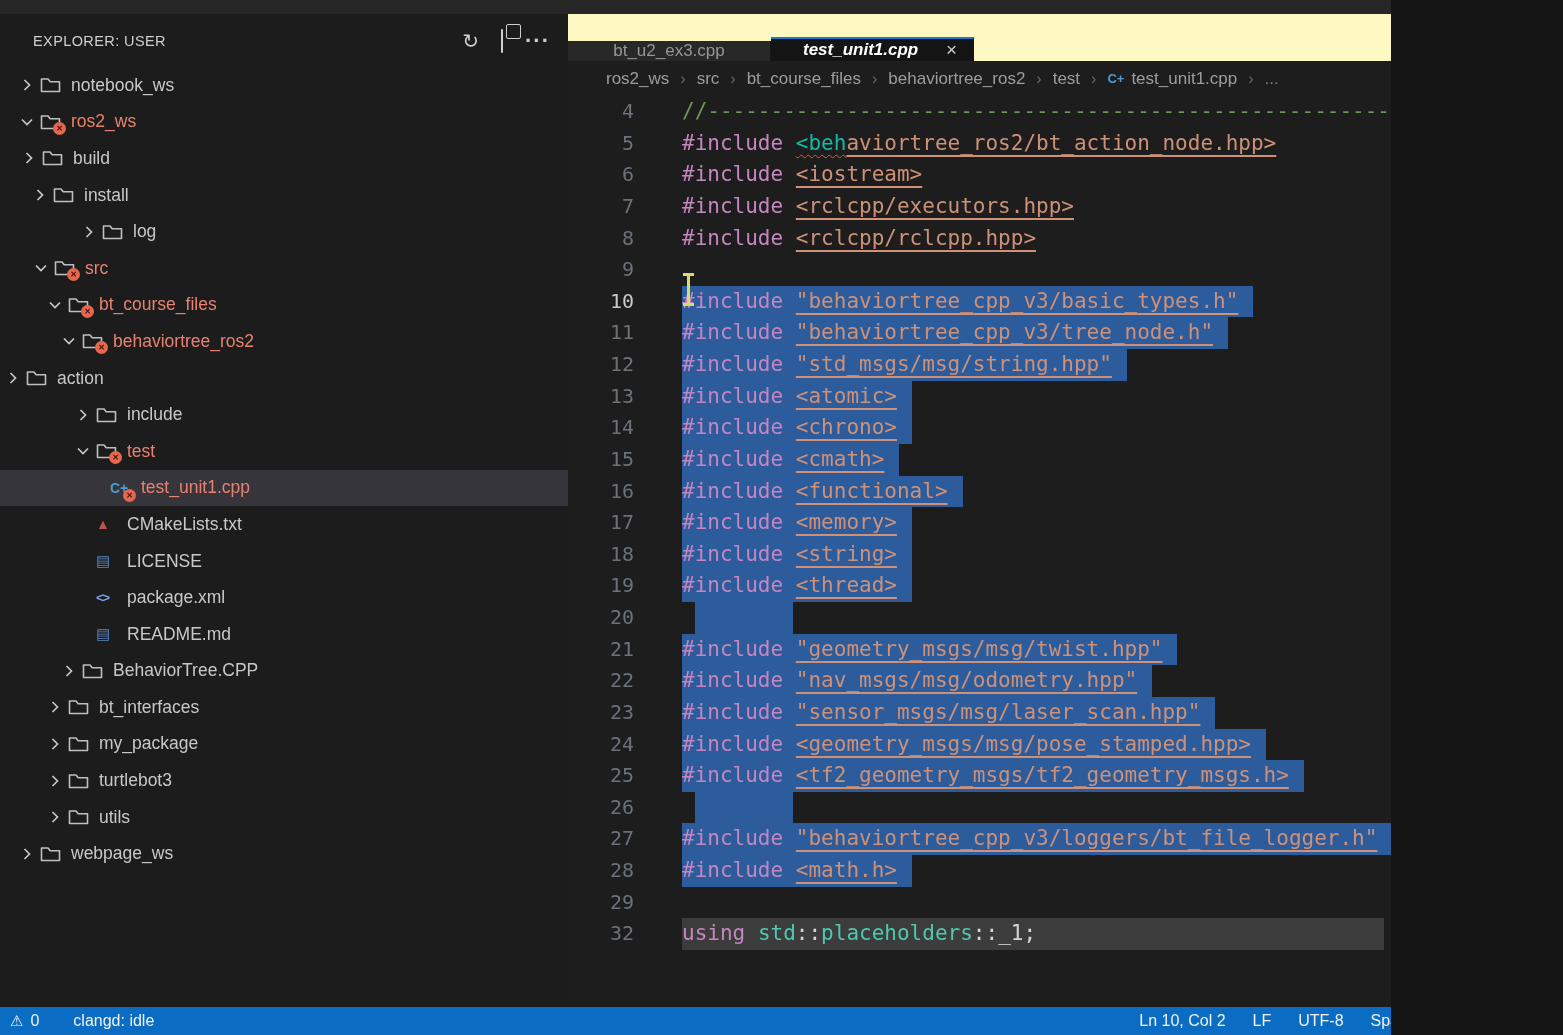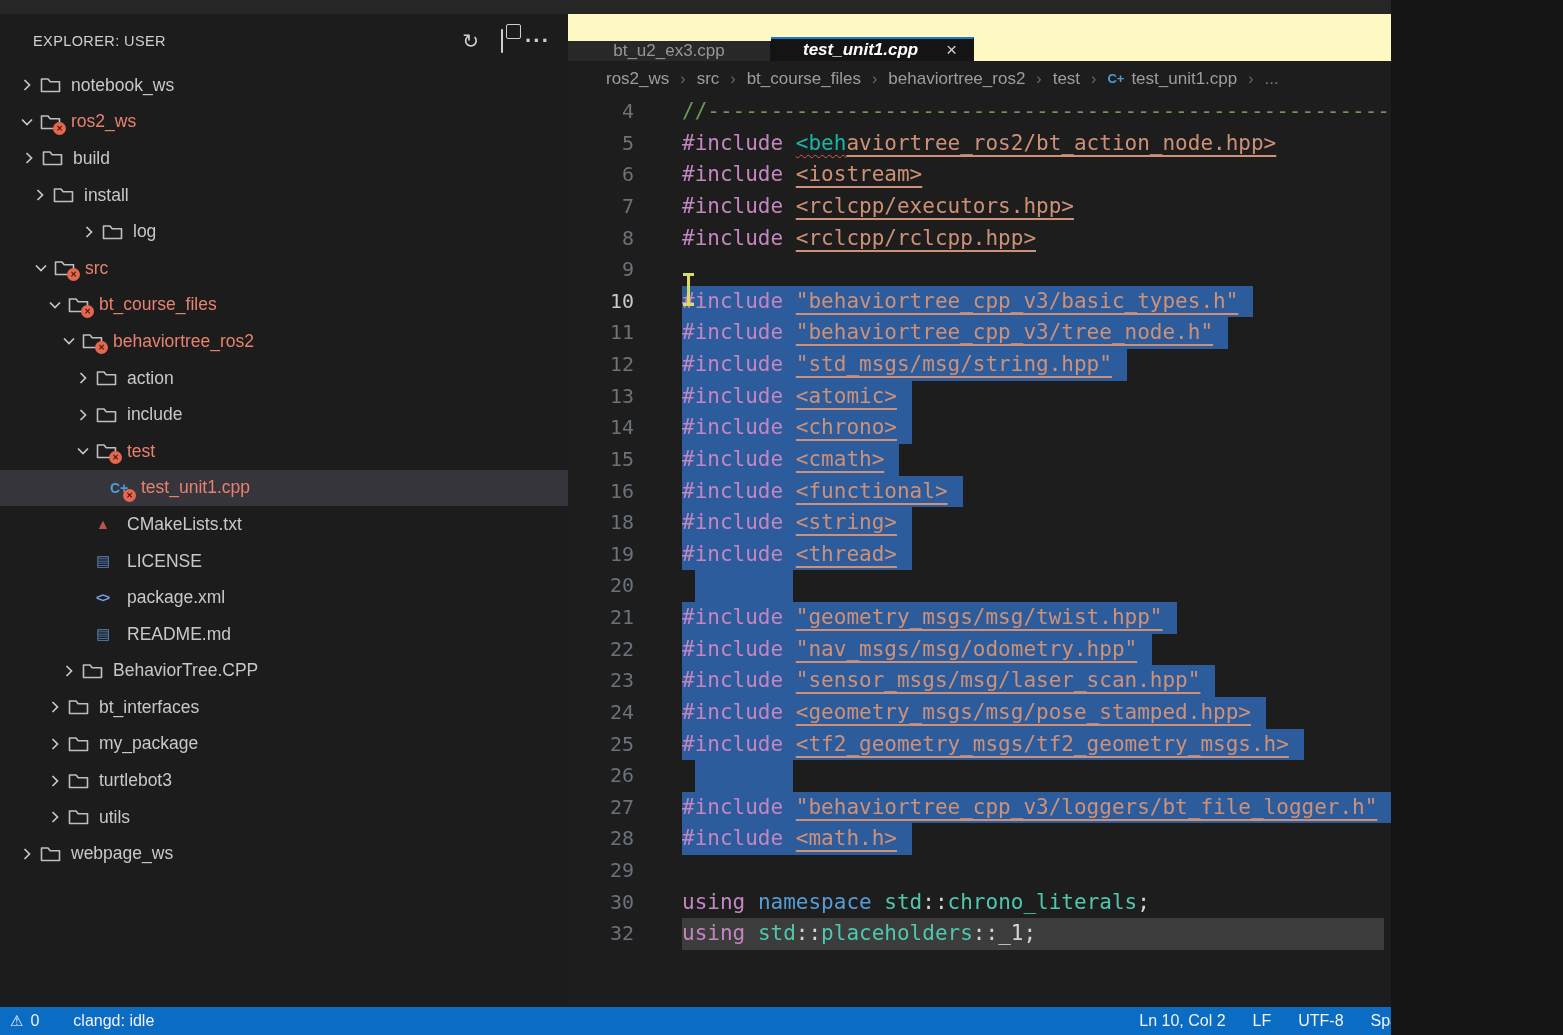--- a/index.html
+++ b/index.html
@@ -203,21 +203,21 @@
               </svg>
             </span>
             <span class="ticon">
               <svg width="21" height="18" viewBox="0 0 21 18">
                 <path d="M1.5 3 h6.5 l2.2 2.8 H19.5 V15.5 H1.5 Z" fill="none" stroke="#bfbfbf" stroke-width="1.6" stroke-linejoin="round"></path>
               </svg>
               <span class="badge">✕</span>
             </span>
             <span class="tlabel err">behaviortree_ros2</span>
           </div>
-          <div class="trow" style="padding-left: 70px;">
+          <div class="trow" style="">
             <span class="chev">
               <svg width="16" height="16" viewBox="0 0 16 16">
                 <path d="M5.5 3 L10.5 8 L5.5 13" fill="none" stroke="#c8c8c8" stroke-width="1.7"></path>
               </svg>
             </span>
             <span class="ticon">
               <svg width="21" height="18" viewBox="0 0 21 18">
                 <path d="M1.5 3 h6.5 l2.2 2.8 H19.5 V15.5 H1.5 Z" fill="none" stroke="#bfbfbf" stroke-width="1.6" stroke-linejoin="round"></path>
               </svg>
             </span>
@@ -401,33 +401,33 @@
             <div class="cl"><span class="lnum">7</span><span class="lcode"><span class="tk-p">#include</span><span class="tk-d"> </span><span class="tk-s">&lt;rclcpp/executors.hpp&gt;</span></span></div>
             <div class="cl"><span class="lnum">8</span><span class="lcode"><span class="tk-p">#include</span><span class="tk-d"> </span><span class="tk-s">&lt;rclcpp/rclcpp.hpp&gt;</span></span></div>
             <div class="cl"><span class="lnum">9</span><span class="lcode"></span></div>
             <div class="cl"><span class="lnum active">10</span><span class="lcode sel"><span class="tk-p">#include</span><span class="tk-d"> </span><span class="tk-s">"behaviortree_cpp_v3/basic_types.h"</span></span></div>
             <div class="cl"><span class="lnum">11</span><span class="lcode sel"><span class="tk-p">#include</span><span class="tk-d"> </span><span class="tk-s">"behaviortree_cpp_v3/tree_node.h"</span></span></div>
             <div class="cl"><span class="lnum">12</span><span class="lcode sel"><span class="tk-p">#include</span><span class="tk-d"> </span><span class="tk-s">"std_msgs/msg/string.hpp"</span></span></div>
             <div class="cl"><span class="lnum">13</span><span class="lcode sel"><span class="tk-p">#include</span><span class="tk-d"> </span><span class="tk-s">&lt;atomic&gt;</span></span></div>
             <div class="cl"><span class="lnum">14</span><span class="lcode sel"><span class="tk-p">#include</span><span class="tk-d"> </span><span class="tk-s">&lt;chrono&gt;</span></span></div>
             <div class="cl"><span class="lnum">15</span><span class="lcode sel"><span class="tk-p">#include</span><span class="tk-d"> </span><span class="tk-s">&lt;cmath&gt;</span></span></div>
             <div class="cl"><span class="lnum">16</span><span class="lcode sel"><span class="tk-p">#include</span><span class="tk-d"> </span><span class="tk-s">&lt;functional&gt;</span></span></div>
+            <div class="cl"><span class="lnum">17</span><span class="lcode sel"><span class="tk-p">#include</span><span class="tk-d"> </span><span class="tk-s">&lt;memory&gt;</span></span></div>
             <div class="cl"><span class="lnum">18</span><span class="lcode sel"><span class="tk-p">#include</span><span class="tk-d"> </span><span class="tk-s">&lt;string&gt;</span></span></div>
             <div class="cl"><span class="lnum">19</span><span class="lcode sel"><span class="tk-p">#include</span><span class="tk-d"> </span><span class="tk-s">&lt;thread&gt;</span></span></div>
             <div class="cl"><span class="lnum">20</span><span class="lcode wsbox"></span></div>
             <div class="cl"><span class="lnum">21</span><span class="lcode sel"><span class="tk-p">#include</span><span class="tk-d"> </span><span class="tk-s">"geometry_msgs/msg/twist.hpp"</span></span></div>
             <div class="cl"><span class="lnum">22</span><span class="lcode sel"><span class="tk-p">#include</span><span class="tk-d"> </span><span class="tk-s">"nav_msgs/msg/odometry.hpp"</span></span></div>
             <div class="cl"><span class="lnum">23</span><span class="lcode sel"><span class="tk-p">#include</span><span class="tk-d"> </span><span class="tk-s">"sensor_msgs/msg/laser_scan.hpp"</span></span></div>
             <div class="cl"><span class="lnum">24</span><span class="lcode sel"><span class="tk-p">#include</span><span class="tk-d"> </span><span class="tk-s">&lt;geometry_msgs/msg/pose_stamped.hpp&gt;</span></span></div>
             <div class="cl"><span class="lnum">25</span><span class="lcode sel"><span class="tk-p">#include</span><span class="tk-d"> </span><span class="tk-s">&lt;tf2_geometry_msgs/tf2_geometry_msgs.h&gt;</span></span></div>
             <div class="cl"><span class="lnum">26</span><span class="lcode wsbox"></span></div>
             <div class="cl"><span class="lnum">27</span><span class="lcode sel"><span class="tk-p">#include</span><span class="tk-d"> </span><span class="tk-s">"behaviortree_cpp_v3/loggers/bt_file_logger.h"</span></span></div>
             <div class="cl"><span class="lnum">28</span><span class="lcode sel"><span class="tk-p">#include</span><span class="tk-d"> </span><span class="tk-s">&lt;math.h&gt;</span></span></div>
             <div class="cl"><span class="lnum">29</span><span class="lcode"></span></div>
-            <div class="cl"><span class="lnum">30</span><span class="lcode"><span class="tk-k">using</span><span class="tk-d"> </span><span class="tk-n">namespace</span><span class="tk-d"> </span><span class="tk-t">std</span><span class="tk-d">::</span><span class="tk-t">chrono_literals</span><span class="tk-d">;</span></span></div>
             <div class="cl"><div class="hband"></div><span class="lnum">32</span><span class="lcode"><span class="tk-k">using</span><span class="tk-d"> </span><span class="tk-t">std</span><span class="tk-d">::</span><span class="tk-t">placeholders</span><span class="tk-d">::</span><span class="tk-d">_1;</span></span></div>
           </div>
         <div class="ibeam"></div>
       </div>
     </div>
   </div>
 
   <div class="statusbar">
     <div class="sb-left">
       <span class="sb-item">

